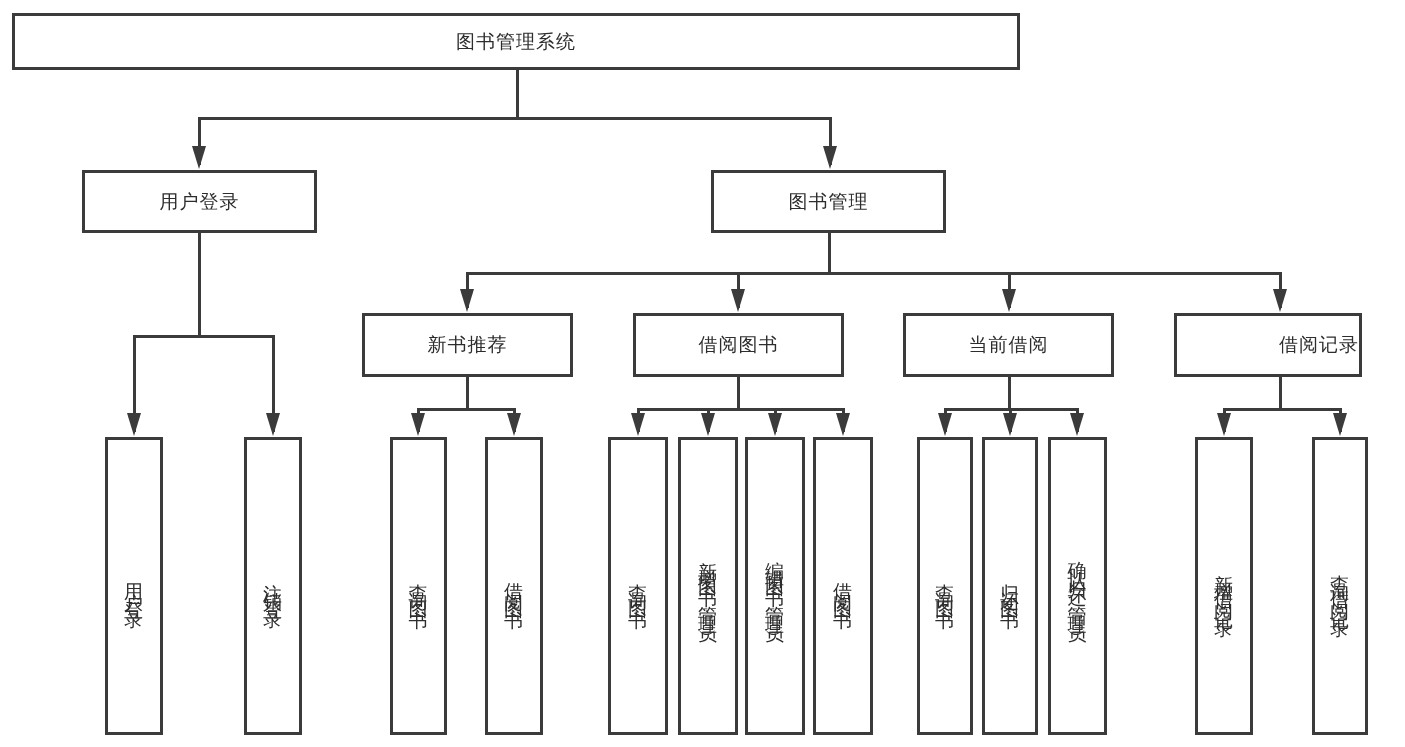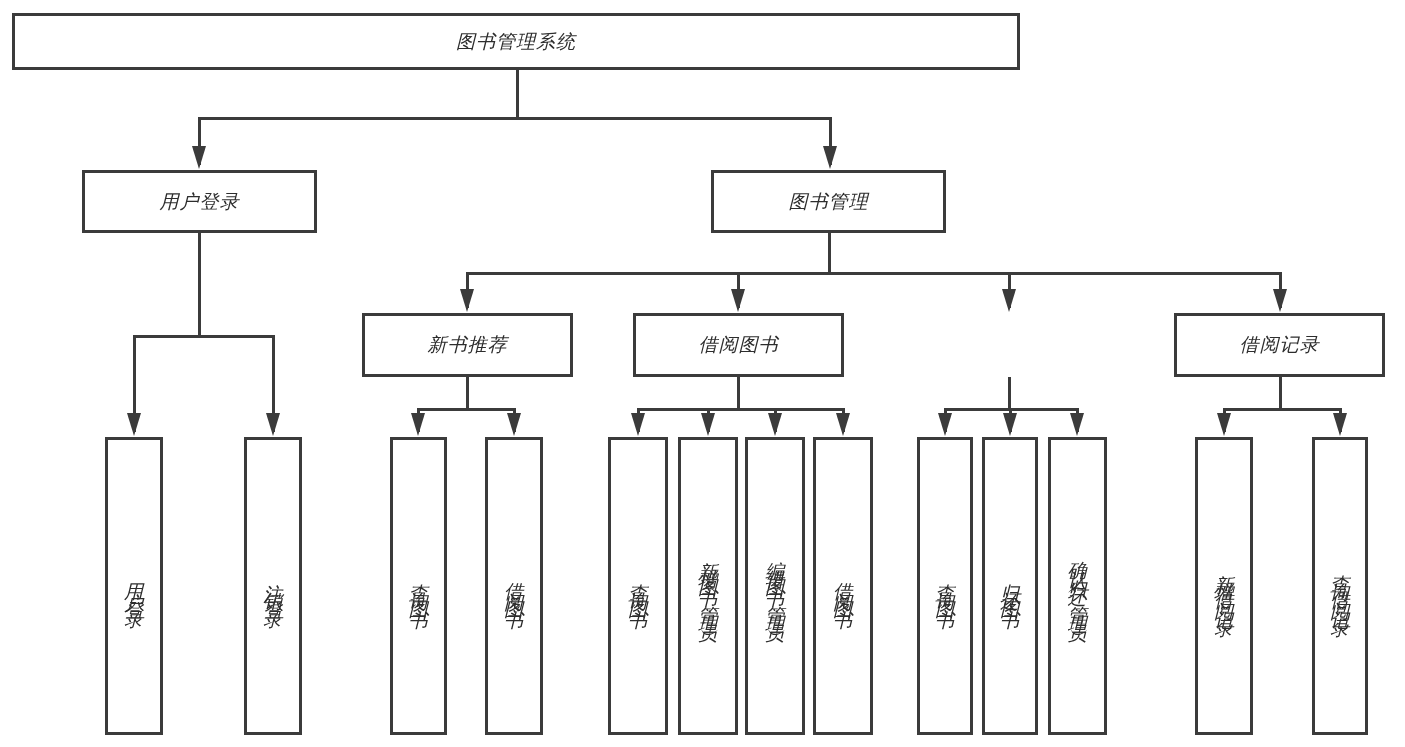--- a/index.html
+++ b/index.html
@@ -22,21 +22,20 @@
 
   .node {
     position: absolute;
     background: var(--bg);
     border: 3px solid var(--line);
     display: flex;
     align-items: center;
     justify-content: center;
     color: var(--text);
     z-index: 2;
-    font-style: italic;
   }
   .node .node-label {
     white-space: nowrap;
   }
   .node.h .node-label {
     font-size: 19px;
     letter-spacing: 1px;
   }
   .node.v .node-label {
     writing-mode: vertical-rl;
@@ -135,21 +134,24 @@
     </div>
     <div class="node h" style="left: 711px; top: 170px; width: 235px; height: 63px;">
       <span class="node-label">图书管理</span>
     </div>
     <div class="node h" style="left: 362px; top: 313px; width: 211px; height: 64px;">
       <span class="node-label">新书推荐</span>
     </div>
     <div class="node h" style="left: 633px; top: 313px; width: 211px; height: 64px;">
       <span class="node-label">借阅图书</span>
     </div>
-    <div class="node h" style="left: 1174px; top: 313px; width: 211px; height: 64px;">
+    <div class="node h" style="left: 903px; top: 313px; width: 211px; height: 64px;">
+      <span class="node-label">当前借阅</span>
+    </div>
+    <div class="node h" style="left: 1174px; top: 313px; width: 188px; height: 64px; justify-content: flex-end;">
       <span class="node-label">借阅记录</span>
     </div>
     <div class="node v" style="left: 105px; top: 437px; width: 58px; height: 298px;">
       <span class="node-label">用户登录</span>
     </div>
     <div class="node v" style="left: 244px; top: 437px; width: 58px; height: 298px;">
       <span class="node-label">注销登录</span>
     </div>
     <div class="node v" style="left: 390px; top: 437px; width: 57px; height: 298px;">
       <span class="node-label">查询图书</span>

